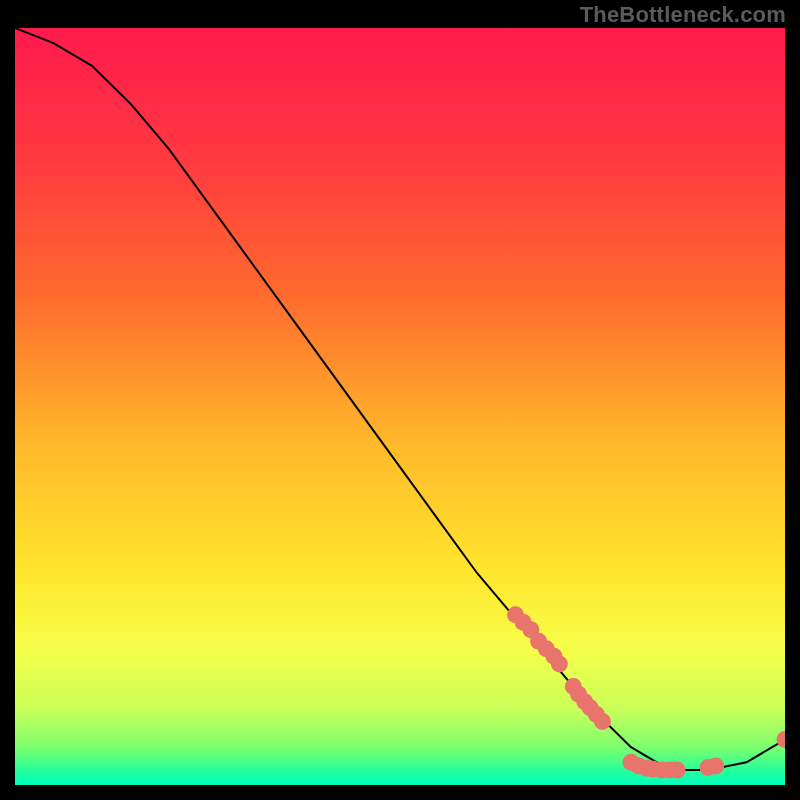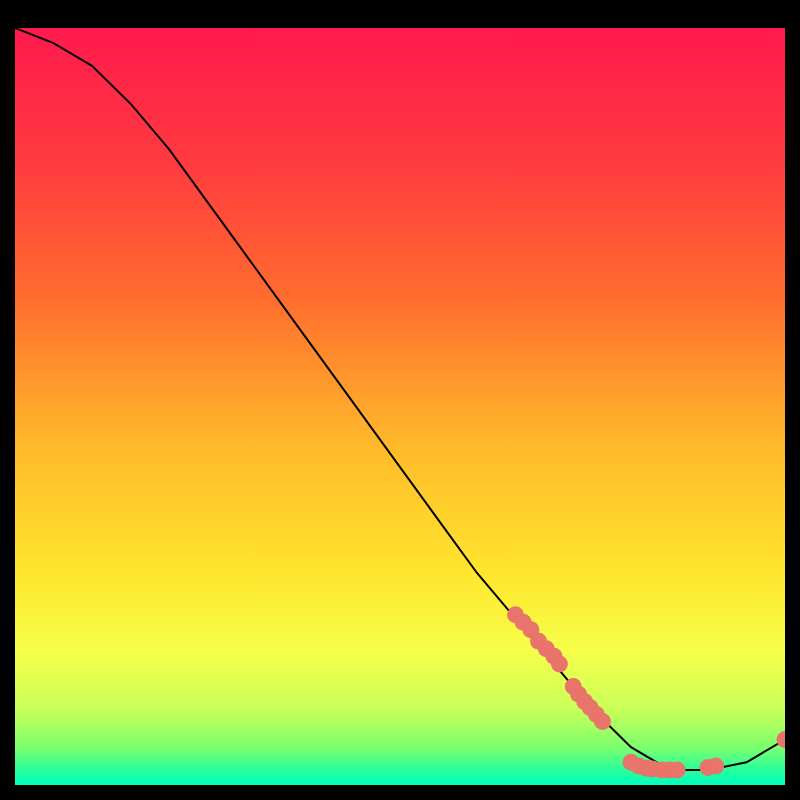--- a/index.html
+++ b/index.html
@@ -33,20 +33,21 @@
     font-weight: 700;
     font-size: 22px;
     letter-spacing: 0.2px;
   }
   svg { display: block; }
 </style>
 </head>
 <body>
 
 <div class="frame">
+  <div class="watermark">TheBottleneck.com</div>
   <div class="plot-area">
     <svg id="chart-svg" width="770" height="757" viewBox="0 0 770 757" preserveAspectRatio="none">
       <defs>
         <linearGradient id="bg-grad" x1="0" y1="0" x2="0" y2="1">
             <stop offset="0%" stop-color="#ff1a4d"></stop>
             <stop offset="18%" stop-color="#ff3b3f"></stop>
             <stop offset="35%" stop-color="#ff6a2f"></stop>
             <stop offset="55%" stop-color="#ffb92a"></stop>
             <stop offset="72%" stop-color="#ffe62e"></stop>
             <stop offset="82%" stop-color="#f7ff4a"></stop>

